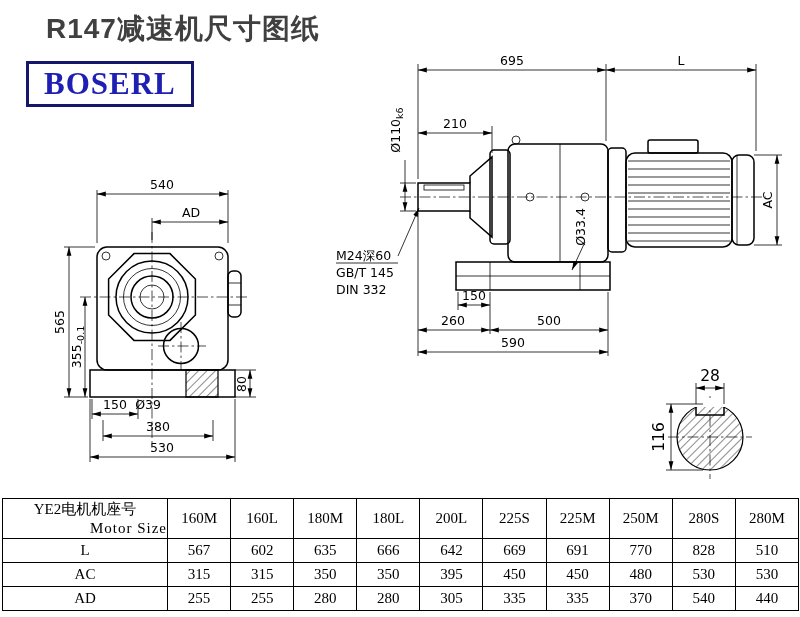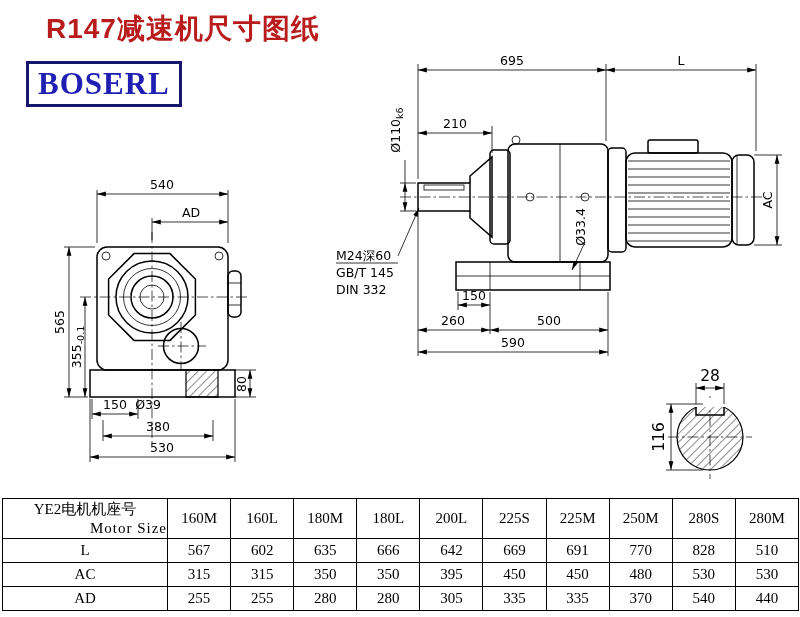--- a/index.html
+++ b/index.html
@@ -1,23 +1,23 @@
 <!DOCTYPE html>
 <html><head>
 <meta charset="utf-8">
 <style>
   * { margin:0; padding:0; box-sizing:border-box; }
   html,body { width:800px; height:617px; background:#ffffff; overflow:hidden; position:relative;
               font-family:"Liberation Sans", sans-serif; color:#000; }
 
   .page-title { position:absolute; left:46px; top:10px; font-size:28px; font-weight:bold;
-                letter-spacing:1px; color:#b91c1c;text-align:right; }
+                letter-spacing:1px; color:#404040;text-align:right; }
   .logo { position:absolute; left:26px; top:61px; border:3px solid #16166a; background:#fff;
           color:#1f1fb4; font-family:"Liberation Serif", serif; font-weight:bold;
-          font-size:31px; line-height:40px; padding:0 9px; letter-spacing:1px; }
+          font-size:31px; line-height:40px; padding:0 15px; letter-spacing:1px; }
 
   svg.drawing { position:absolute; left:0; top:0; }
 
   
   .ol { fill:none; stroke:#000; stroke-width:1.5; }
   .tl { fill:none; stroke:#000; stroke-width:0.8; }
   .cl { fill:none; stroke:#000; stroke-width:0.7; stroke-dasharray:11 3 2.5 3; }
   .dim { fill:none; stroke:#000; stroke-width:0.8; marker-start:url(#ar); marker-end:url(#ar); }
   .ld  { fill:none; stroke:#000; stroke-width:0.8; marker-end:url(#ar); }
   .hp  { fill:url(#hatch); stroke:#000; stroke-width:1.2; }

